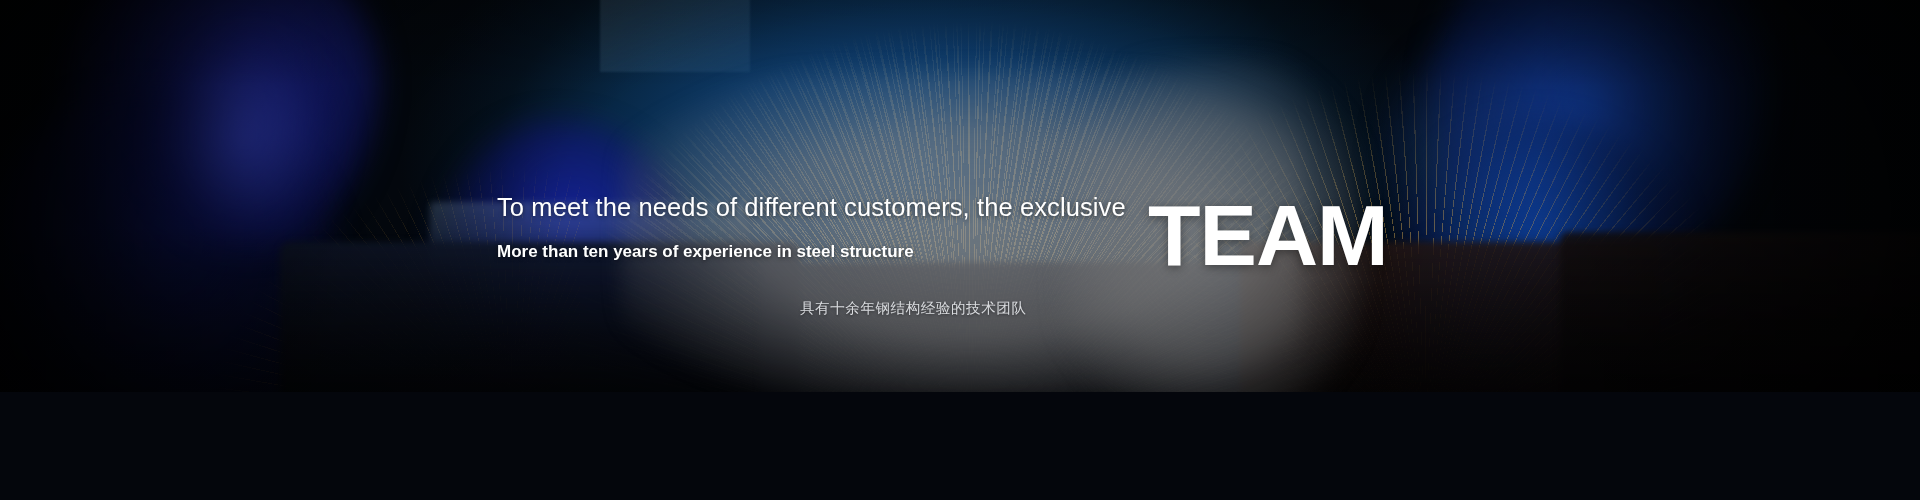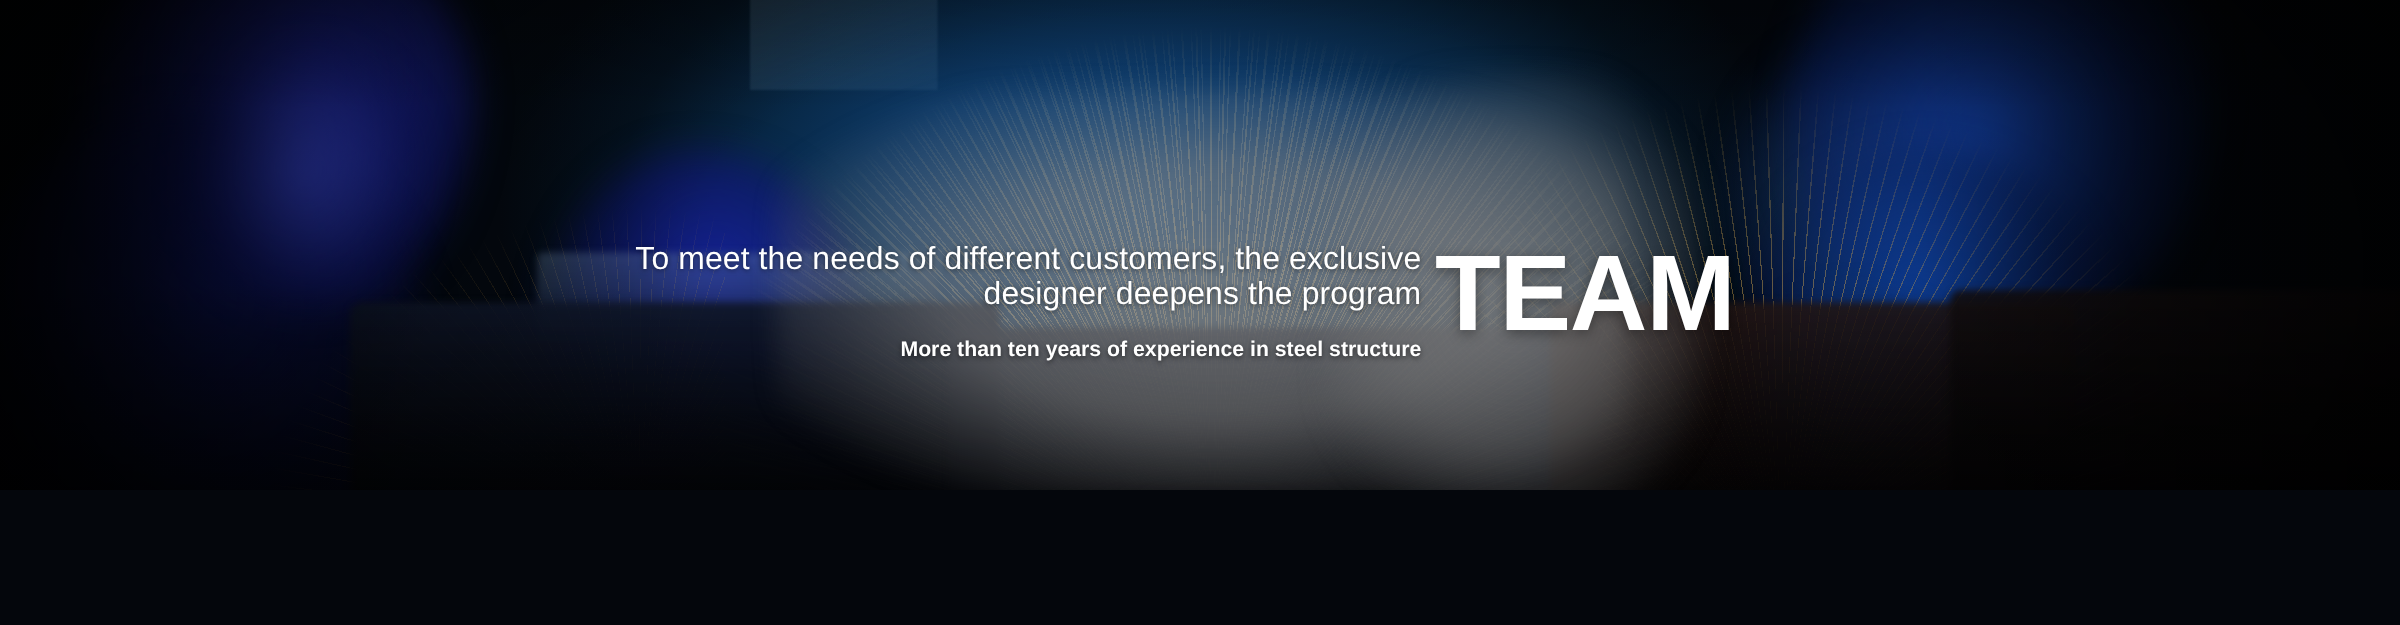--- a/index.html
+++ b/index.html
@@ -4,21 +4,20 @@
 <style>
   * { margin:0; padding:0; box-sizing:border-box; }
   html,body { width:1920px; height:500px; overflow:hidden; background:#04060c; }
   body { font-family:"Liberation Sans", sans-serif; }
 
   #banner{
     position:relative;
     width:1920px; height:392px;
     overflow:hidden;
     background:#737373;
-    text-align:right;
   }
 
   
   .bg-layer{ position:absolute; inset:0; }
 
   
   .bg-base{
     background:
       radial-gradient(ellipse 520px 330px at 920px 170px, #15538f 0%, #0e3c6c 38%, #082846 62%, #04121f 82%, #03080f 100%),
       radial-gradient(ellipse 460px 420px at 1620px 180px, #0d3f7a 0%, #07223f 55%, #03070d 100%),
@@ -171,20 +170,20 @@
     <div class="machine m4"></div>
   </div>
 
   <div class="bg-layer vign"></div>
 
   <div class="scrim"></div>
   <div class="scrim2"></div>
 
   <div class="caption">
     <div class="cap-line">To meet the needs of different customers, the exclusive</div>
-    <div class="cap-line">designer deepens the program</div>
     <div class="cap-strong">More than ten years of experience in steel structure</div>
   </div>
 
+  <div class="cap-cn">具有十余年钢结构经验的技术团队</div>
 
   <div class="word-team">TEAM</div>
 
 </div>
 
 </body></html>

